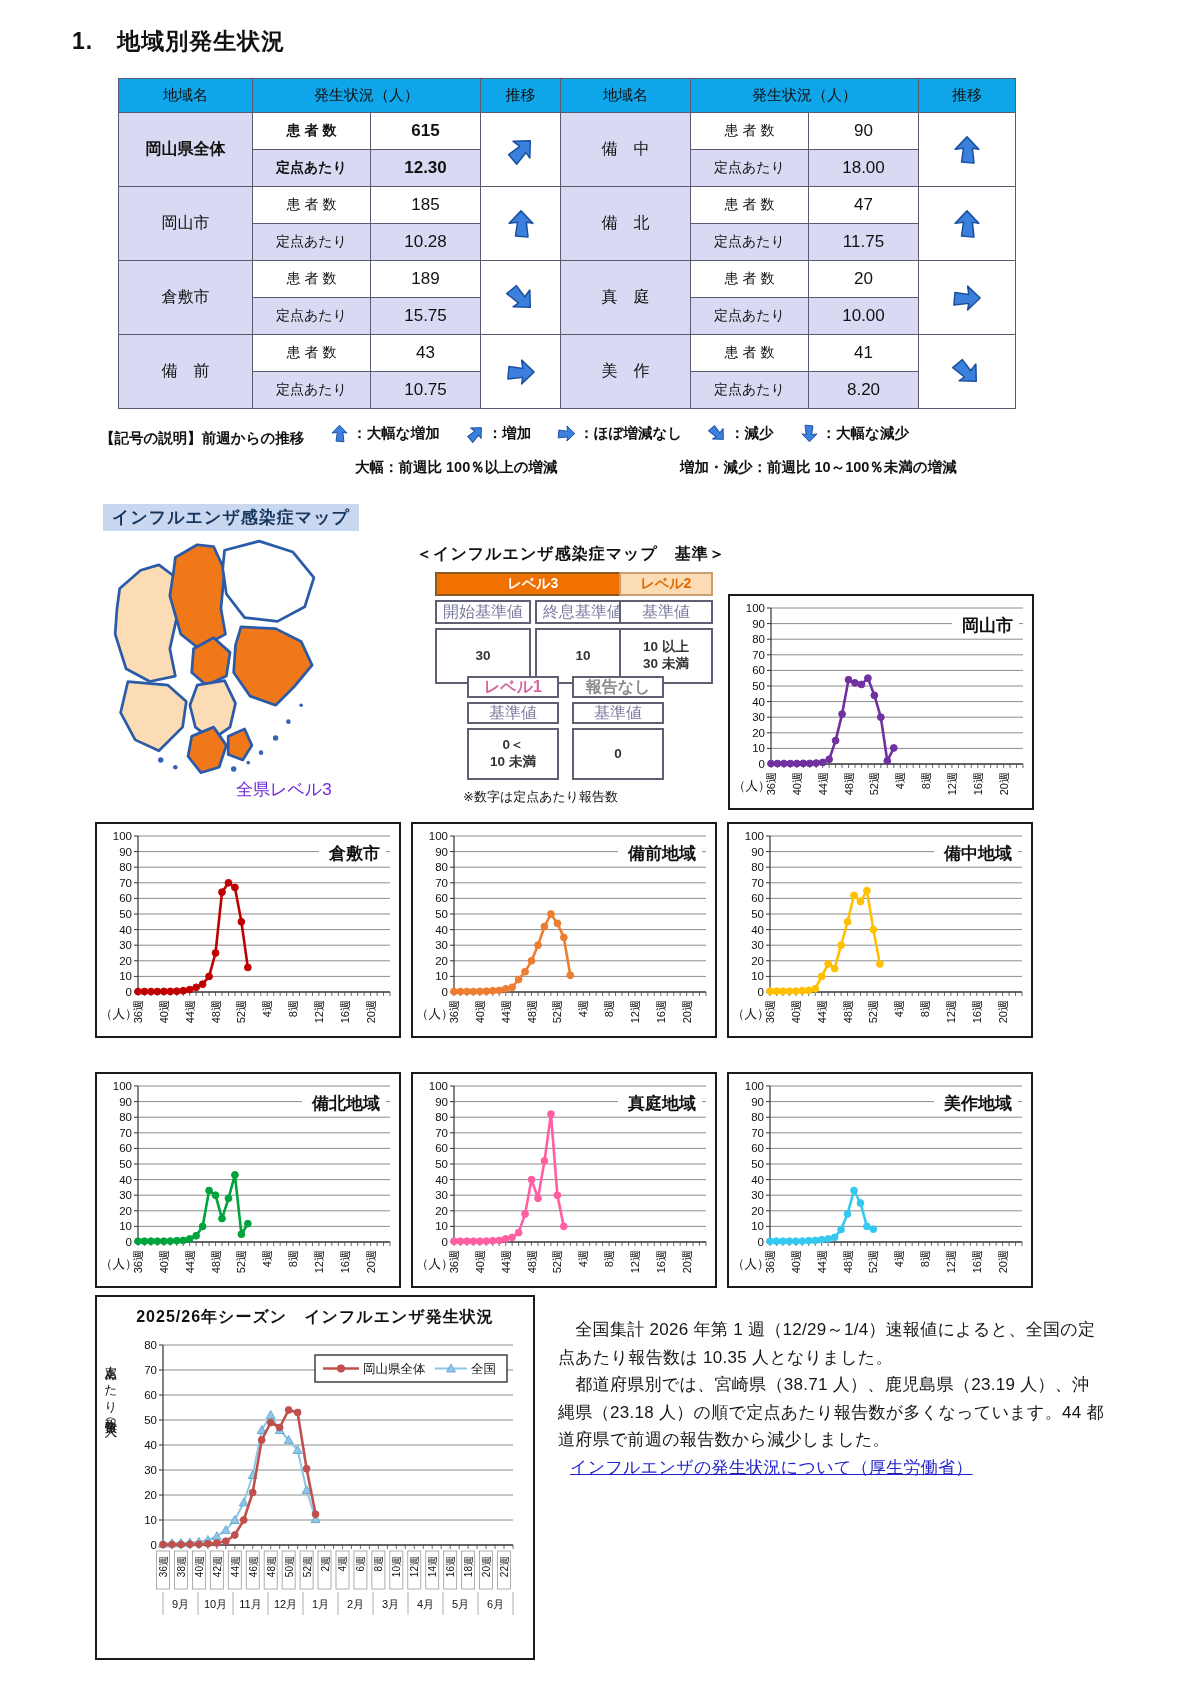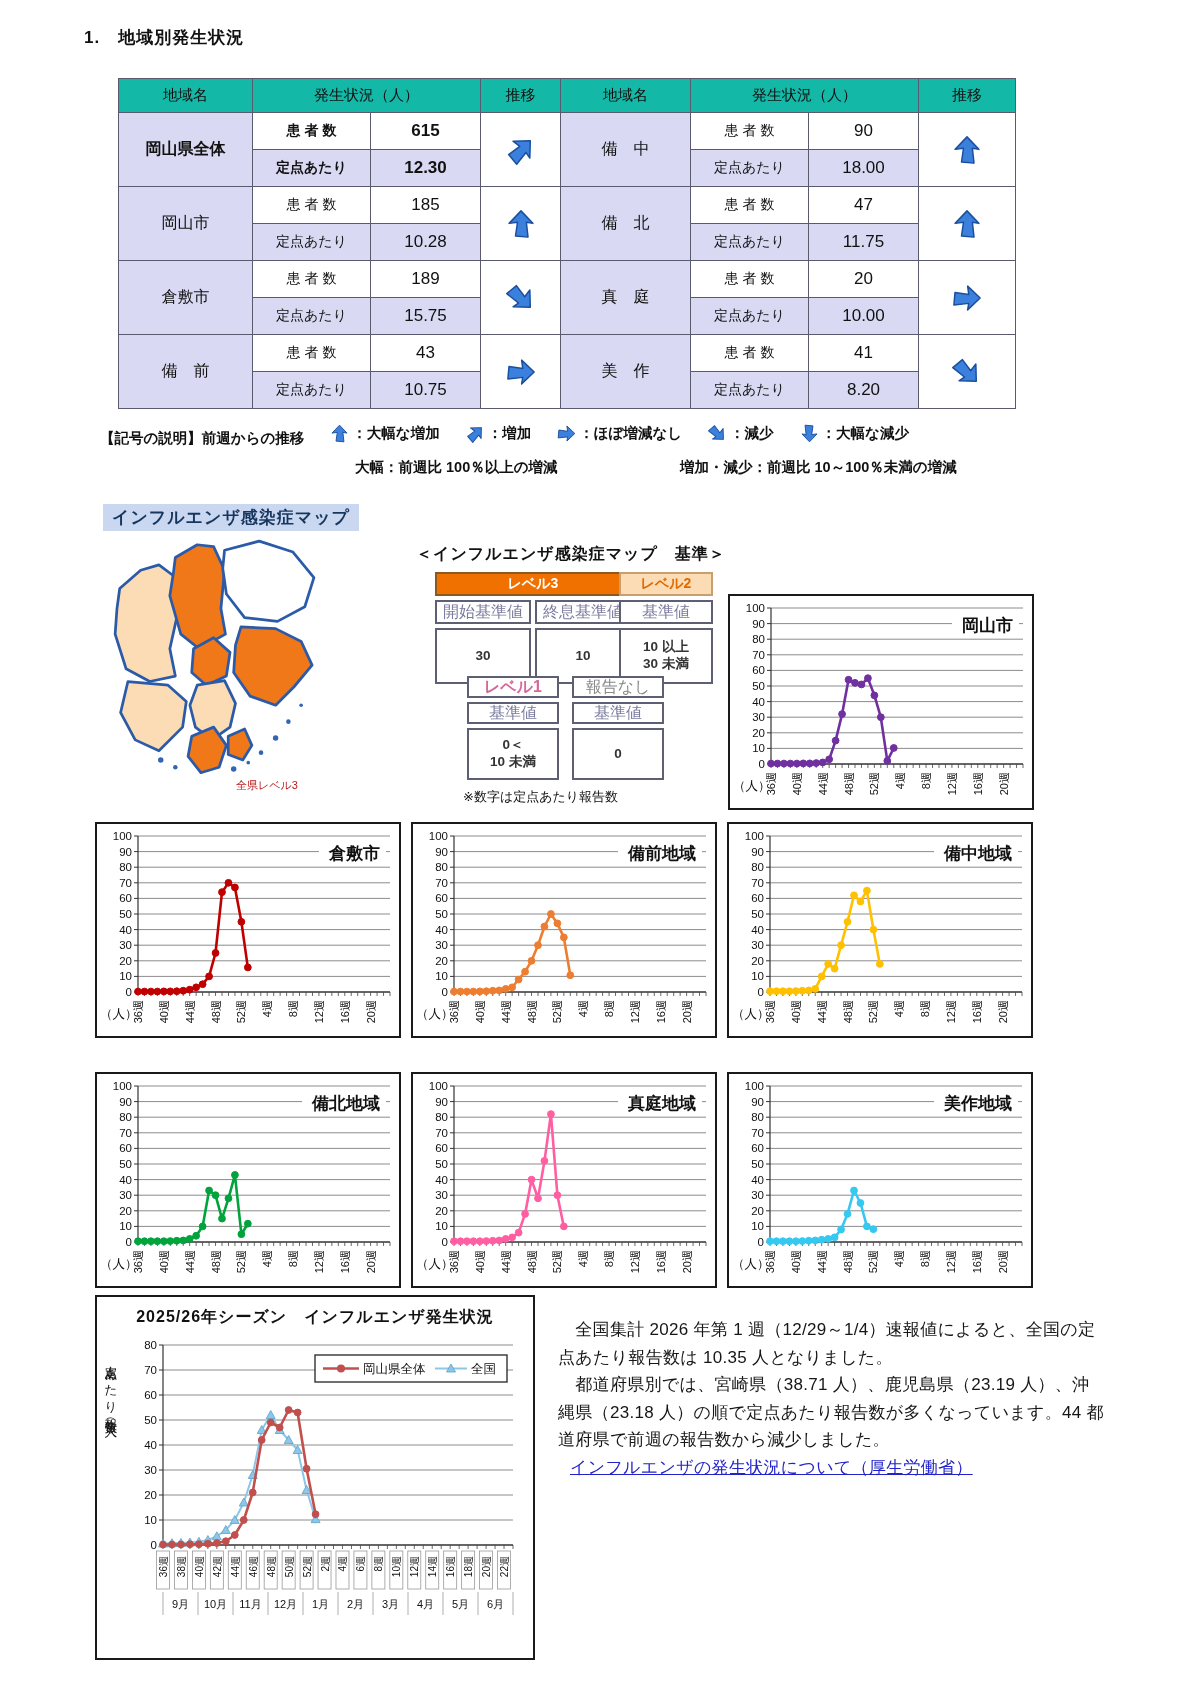--- a/index.html
+++ b/index.html
@@ -1,23 +1,23 @@
 <!DOCTYPE html>
 <html><head>
 <meta charset="utf-8">
 <style>
   html,body{margin:0;padding:0;background:#fff;}
   .page{position:relative;width:1190px;height:1683px;background:#fff;overflow:hidden;
         font-family:"Liberation Sans","DejaVu Sans",sans-serif;color:#111;}
-  .doc-title{position:absolute;left:84px;top:26px;font-size:17px;font-weight:bold;letter-spacing:1px;}
+  .doc-title{position:absolute;left:72px;top:26px;font-size:23px;font-weight:bold;letter-spacing:1px;}
   
   table.region-table{position:absolute;left:118px;top:78px;border-collapse:collapse;table-layout:fixed;}
   .region-table th,.region-table td{border:1px solid #5a5a6e;box-sizing:border-box;text-align:center;
         padding:0 2px;background:#fff;}
-  .region-table thead th{height:34px;background:#14b8a6;font-size:15px;font-weight:normal;}
+  .region-table thead th{height:34px;background:#0ea5e9;font-size:15px;font-weight:normal;}
   .region-table td{height:37px;font-size:15px;}
   .region-table td.name{background:#d9d9f3;font-size:16px;}
   .region-table td.lbl{font-size:14px;}
   .region-table td.val{font-size:17px;border-left:1px dotted #8a8a9a;}
   .region-table tr.sub-b td.lbl,.region-table tr.sub-b td.val{background:#d9d9f3;}
   .region-table .b{font-weight:bold;}
   .region-table td.trend{background:#fff;}
   
   .arr{display:inline-block;vertical-align:middle;}
   .arr svg{display:block;width:100%;height:100%;}
@@ -31,30 +31,30 @@
   
   .sym-legend{position:absolute;left:100px;top:424px;font-size:14.5px;font-weight:600;white-space:nowrap;}
   .sym-legend .legend-item{margin-left:26px;display:inline-flex;align-items:center;gap:3px;}
   .sym-notes{position:absolute;left:100px;top:458px;width:1000px;font-size:14.5px;font-weight:600;}
   .sym-notes .n1{position:absolute;left:255px;white-space:nowrap;}
   .sym-notes .n2{position:absolute;left:580px;white-space:nowrap;}
   
   .map-title{position:absolute;left:103px;top:504px;background:#c9d7f1;color:#17365d;
         font-size:17px;font-weight:bold;padding:2px 9px;letter-spacing:1px;}
   .map-svg{position:absolute;left:96px;top:532px;}
-  .map-caption{position:absolute;left:236px;top:778px;font-size:11px;color:#b91c1c;}
+  .map-caption{position:absolute;left:236px;top:778px;font-size:17px;color:#6d28d9;}
   
   .lvl-heading{position:absolute;left:416px;top:544px;font-size:16px;font-weight:bold;letter-spacing:1px;}
   .lvl-grid{position:absolute;display:grid;gap:4px;}
   .lvl-cell{border:2px solid #5f5f73;background:#fff;display:flex;align-items:center;justify-content:center;
         font-size:16px;box-sizing:border-box;white-space:pre-line;text-align:center;line-height:1.25;}
   .lvl3-head{background:#f07000;color:#fff;font-weight:bold;font-size:14px;border-color:#8a5a20;}
   .lvl2-head{background:#fbdcb4;color:#e06a00;font-weight:bold;font-size:14px;border-color:#c8a070;}
   .lvl1-head{color:#d4699b;font-weight:bold;}
-  .lvl0-head{color:#8a8a8a;font-weight:normal;}
+  .lvl0-head{color:#8a8a8a;font-weight:bold;}
   .lvl-sub{color:#7a7a9e;}
   .lvl-val{font-weight:600;color:#333;font-size:13.5px;}
   .lvl-note{position:absolute;left:463px;top:788px;font-size:13px;color:#111;}
   
   .chart-box{position:absolute;border:2px solid #1a1a1a;background:#fff;box-sizing:border-box;padding:2px 1px;}
   .chart-box.big .bc-title{text-align:center;font-size:16px;font-weight:bold;padding-top:8px;letter-spacing:1px;}
   .bc-ylabel{position:absolute;left:5px;top:58px;writing-mode:vertical-rl;font-size:12.5px;
         letter-spacing:2px;color:#111;}
   .bc-svg{position:absolute;left:26px;top:40px;}
   

